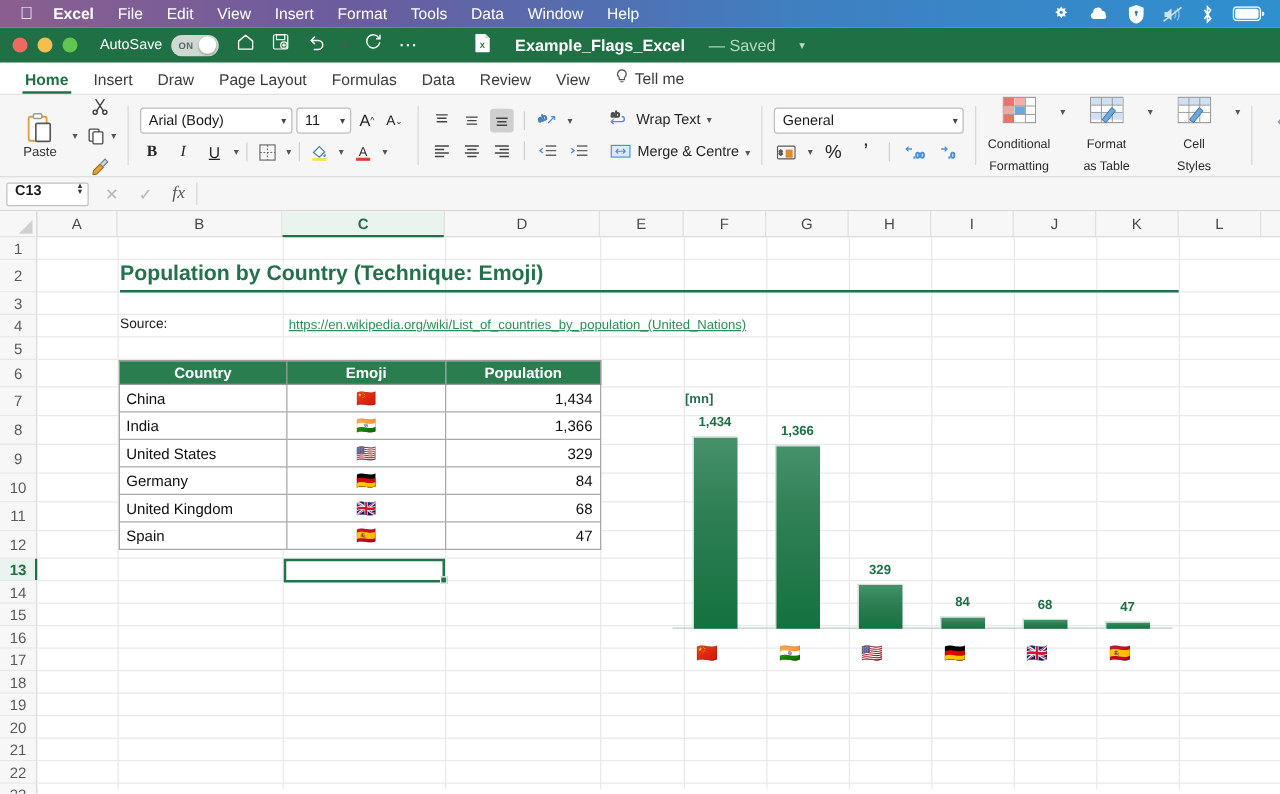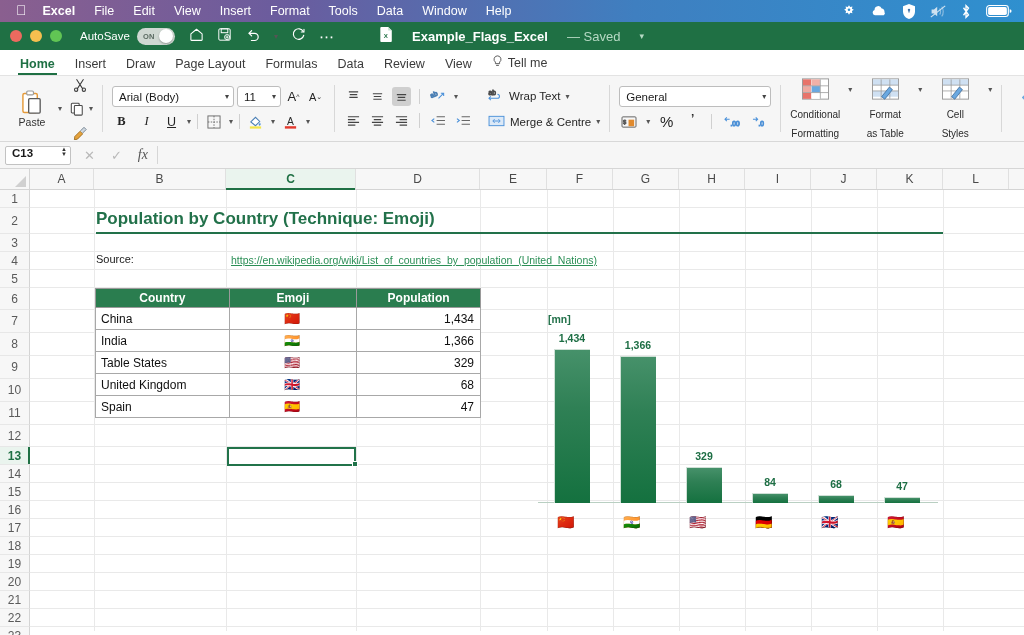--- a/index.html
+++ b/index.html
@@ -770,23 +770,28 @@
             <td class="cty">China</td>
             <td class="emo">🇨🇳</td>
             <td class="pop">1,434</td>
           </tr>
           <tr>
             <td class="cty">India</td>
             <td class="emo">🇮🇳</td>
             <td class="pop">1,366</td>
           </tr>
           <tr>
-            <td class="cty">Table States</td>
+            <td class="cty">United States</td>
             <td class="emo">🇺🇸</td>
             <td class="pop">329</td>
+          </tr>
+          <tr>
+            <td class="cty">Germany</td>
+            <td class="emo">🇩🇪</td>
+            <td class="pop">84</td>
           </tr>
           <tr>
             <td class="cty">United Kingdom</td>
             <td class="emo">🇬🇧</td>
             <td class="pop">68</td>
           </tr>
           <tr>
             <td class="cty">Spain</td>
             <td class="emo">🇪🇸</td>
             <td class="pop">47</td>

